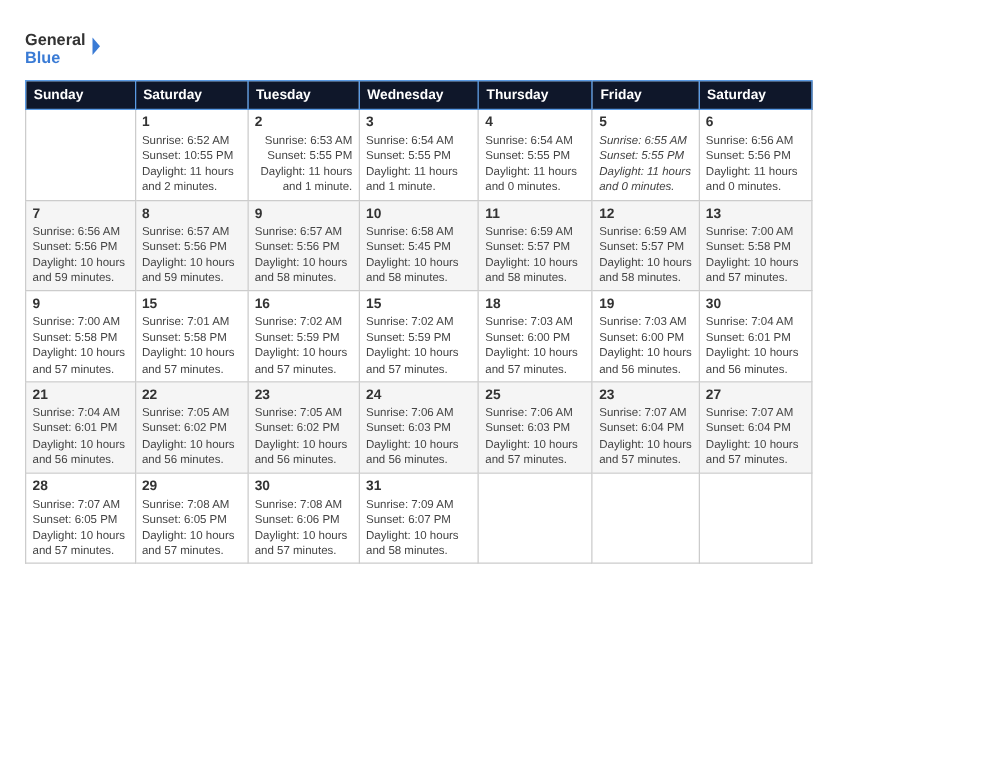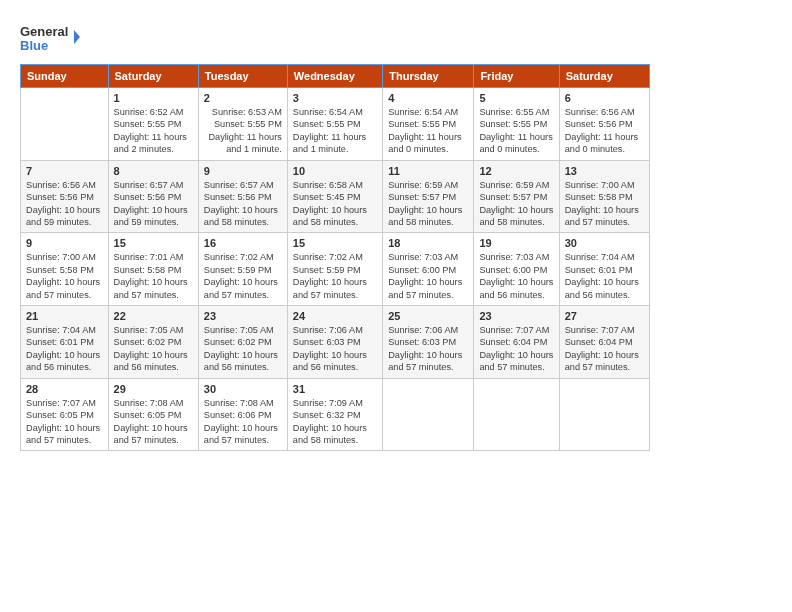--- a/index.html
+++ b/index.html
@@ -71,21 +71,21 @@
     .day-info {
       font-size: 9.2px;
       color: #444;
       line-height: 1.35;
     }
     .empty-cell {
       background: #f9f9f9;
     }
     tr:nth-child(odd) td { background: #fff; }
     tr:nth-child(even) td { background: #f5f5f5; }
-    .calendar thead tr th { background: #c2410c; }
+    .calendar thead tr th { background: #0f172a; }
   </style>
 </head>
 <body>
 
 <div class="page">
   <div class="header">
     <div class="logo">
   <svg width="60" height="40" viewBox="0 0 60 40">
     <text x="0" y="16" font-size="13" font-weight="bold" font-family="Arial" fill="#333">General</text>
     <text x="0" y="30" font-size="13" font-weight="bold" font-family="Arial" fill="#3a7bd5">Blue</text>
@@ -109,21 +109,21 @@
           <th>Friday</th>
           <th>Saturday</th>
         </tr>
     </thead>
     <tbody id="tbody">
         <tr>
           <td class="empty-cell"></td>
           <td>
             <div class="day-num">1</div>
             <div class="day-info" style="white-space: pre-line;">Sunrise: 6:52 AM
-Sunset: 5:55 PM
+Sunset: 10:55 PM
 Daylight: 11 hours
 and 2 minutes.</div>
           </td>
           <td>
             <div class="day-num">2</div>
             <div class="day-info" style="white-space: pre-line; text-align: right;">Sunrise: 6:53 AM
 Sunset: 5:55 PM
 Daylight: 11 hours
 and 1 minute.</div>
           </td>
@@ -136,21 +136,21 @@
           </td>
           <td>
             <div class="day-num">4</div>
             <div class="day-info" style="white-space: pre-line;">Sunrise: 6:54 AM
 Sunset: 5:55 PM
 Daylight: 11 hours
 and 0 minutes.</div>
           </td>
           <td>
             <div class="day-num">5</div>
-            <div class="day-info" style="white-space: pre-line;">Sunrise: 6:55 AM
+            <div class="day-info" style="white-space: pre-line; font-style: italic;">Sunrise: 6:55 AM
 Sunset: 5:55 PM
 Daylight: 11 hours
 and 0 minutes.</div>
           </td>
           <td>
             <div class="day-num">6</div>
             <div class="day-info" style="white-space: pre-line;">Sunrise: 6:56 AM
 Sunset: 5:56 PM
 Daylight: 11 hours
 and 0 minutes.</div>
@@ -327,21 +327,21 @@
           <td>
             <div class="day-num">30</div>
             <div class="day-info" style="white-space: pre-line;">Sunrise: 7:08 AM
 Sunset: 6:06 PM
 Daylight: 10 hours
 and 57 minutes.</div>
           </td>
           <td>
             <div class="day-num">31</div>
             <div class="day-info" style="white-space: pre-line;">Sunrise: 7:09 AM
-Sunset: 6:32 PM
+Sunset: 6:07 PM
 Daylight: 10 hours
 and 58 minutes.</div>
           </td>
           <td class="empty-cell"></td>
           <td class="empty-cell"></td>
           <td class="empty-cell"></td>
         </tr>
       </tbody>
   </table>
 </div>

